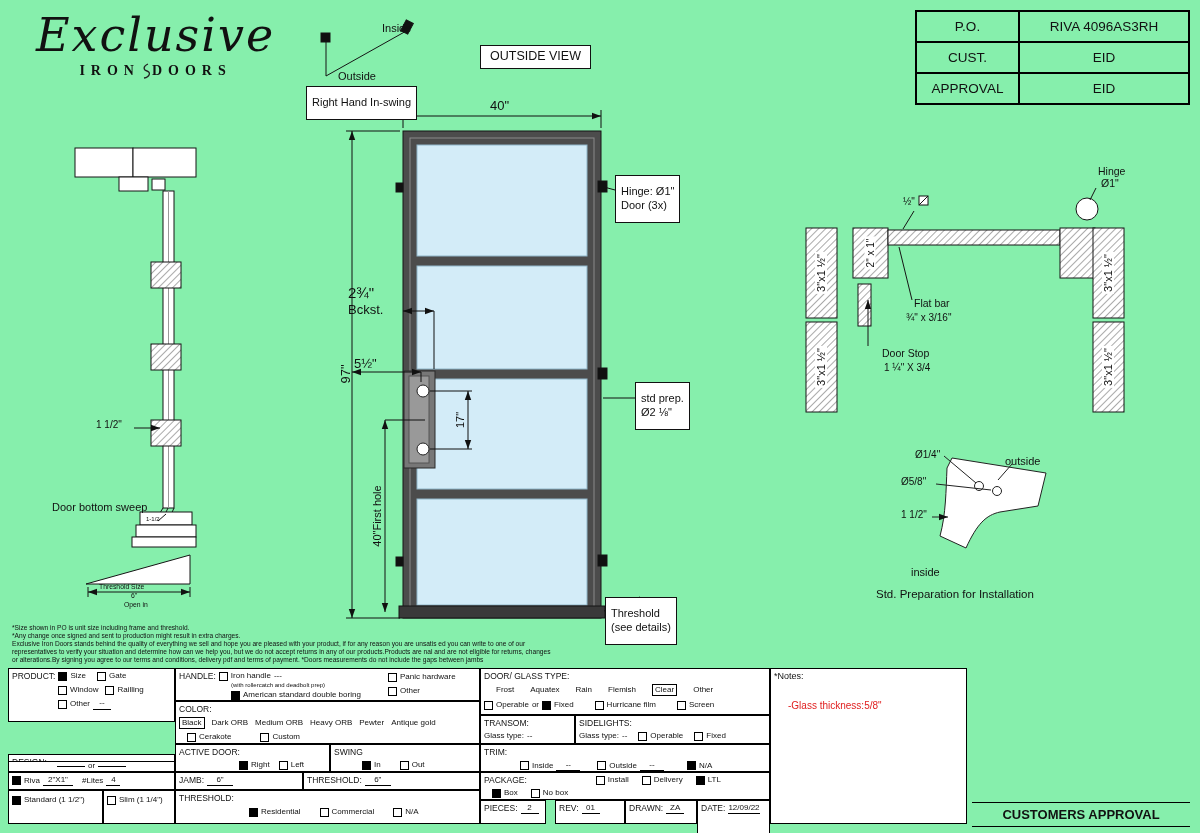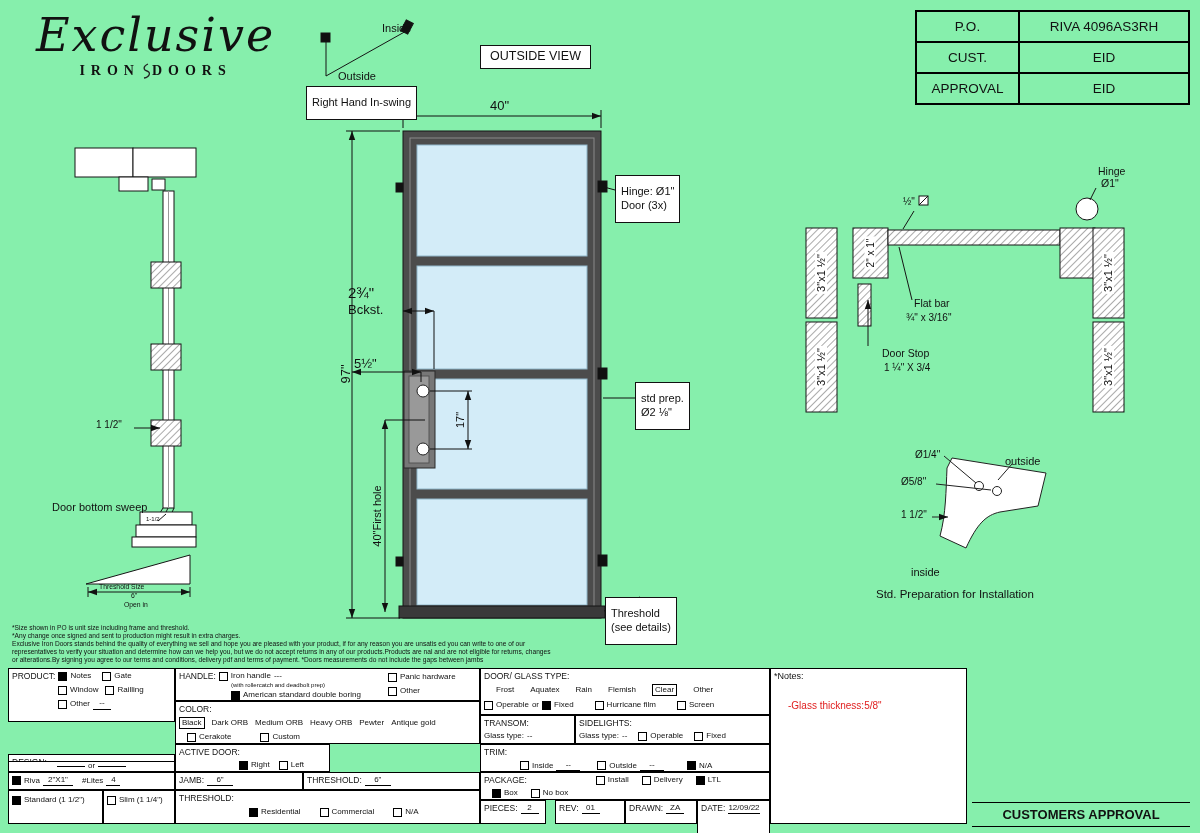--- a/index.html
+++ b/index.html
@@ -231,21 +231,21 @@
   <div class="disc" style="left:12px;top:624px">*Size shown in PO is unit size including frame and threshold.</div>
   <div class="disc" style="left:12px;top:632px">*Any change once signed and sent to production might result in extra charges.</div>
   <div class="disc" style="left:12px;top:640px">Exclusive Iron Doors stands behind the quality of everything we sell and hope you are pleased with your product, if for any reason you are unsatis   ed you can write to one of our</div>
   <div class="disc" style="left:12px;top:648px">representatives to verify your situation and determine how can we help you, but we do not accept returns in any of our products.Products are    nal and are not eligible for returns, changes</div>
   <div class="disc" style="left:12px;top:656px">or alterations.By signing you agree to our terms and conditions, delivery pdf and terms of payment. *Doors measurements do not include the gaps between jambs</div>
 
   <div class="cell" style="left:8px;top:668px;width:167px;height:54px">
     <div class="row">
       <span class="flabel">PRODUCT:</span>
       <span class="cb checked"></span>
-      <span>Notes</span>
+      <span>Size</span>
       <span class="cb" style="margin-left:8px"></span>
       <span>Gate</span>
     </div>
     <div class="row" style="margin-left:46px;margin-top:3px">
       <span class="cb"></span>
       <span>Window</span>
       <span class="cb" style="margin-left:4px"></span>
       <span>Railling</span>
     </div>
     <div class="row" style="margin-left:46px;margin-top:3px">
@@ -347,20 +347,31 @@
     <div class="row">
         <span class="flabel">ACTIVE DOOR:</span>
       </div>
     <div class="row" style="margin-left:60px;margin-top:2px">
       <span class="cb checked"></span>
       <span>Right</span>
       <span class="cb" style="margin-left:6px"></span>
       <span>Left</span>
     </div>
   </div>
+  <div class="cell" style="left:330px;top:744px;width:150px;height:28px">
+    <div class="row">
+        <span class="flabel">SWING</span>
+      </div>
+    <div class="row" style="margin-left:28px;margin-top:2px">
+      <span class="cb checked"></span>
+      <span>In</span>
+      <span class="cb" style="margin-left:16px"></span>
+      <span>Out</span>
+    </div>
+  </div>
 
   <div class="cell" style="left:175px;top:772px;width:128px;height:18px">
     <div class="row">
       <span class="flabel">JAMB:</span>
       <span class="uv" style="min-width:26px">6"</span>
     </div>
   </div>
   <div class="cell" style="left:303px;top:772px;width:177px;height:18px">
     <div class="row">
       <span class="flabel">THRESHOLD:</span>

